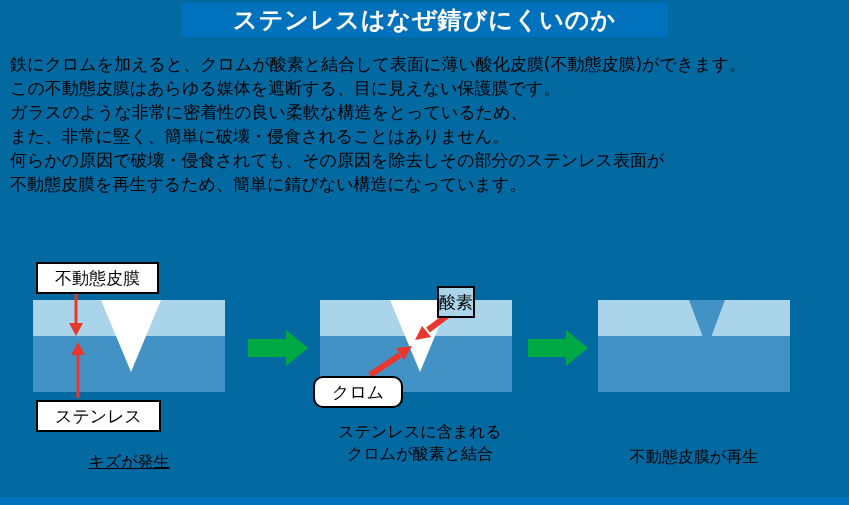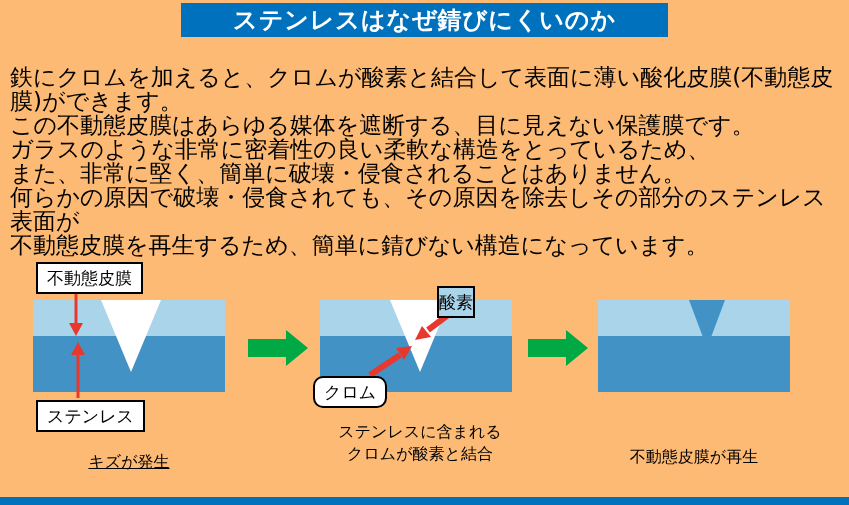--- a/index.html
+++ b/index.html
@@ -2,53 +2,53 @@
 <html><head>
 <meta charset="utf-8">
 <style>
   * { margin: 0; padding: 0; box-sizing: border-box; }
   html, body { background: #ffffff; }
   body { font-family: "DejaVu Sans", "Liberation Sans", sans-serif; }
   .page {
     position: relative;
     width: 849px;
     height: 505px;
-    background: #fdba74;
+    background: #0369a1;
     overflow: hidden;
   }
   .header-bar {
     position: absolute;
     left: 181px; top: 3px;
     width: 487px; height: 34px;
     background: #0071bc;
     color: #ffffff;
     font-size: 24px;
     font-weight: bold;
     display: flex;
     align-items: center;
     justify-content: center;
     letter-spacing: 1px;
   }
   .body-text {
     position: absolute;
-    left: 10px; top: 65px;
+    left: 10px; top: 52px;
     width: 830px;
     color: #000000;
-    font-size: 23px;
+    font-size: 17px;
     line-height: 24px;
   }
   .diagram-svg { position: absolute; left: 0; top: 0; }
   .label-box {
     position: absolute;
     border: 2px solid #000000;
     background: #ffffff;
     color: #000000;
     font-size: 17px;
     line-height: 22px;
-    padding: 3px 9px;
+    padding: 3px 17px;
     white-space: nowrap;
   }
   .label-box.oxygen {
     background: #a9d4ea;
     padding: 3px 0;
   }
   .caption {
     position: absolute;
     color: #000000;
     font-size: 16px;

